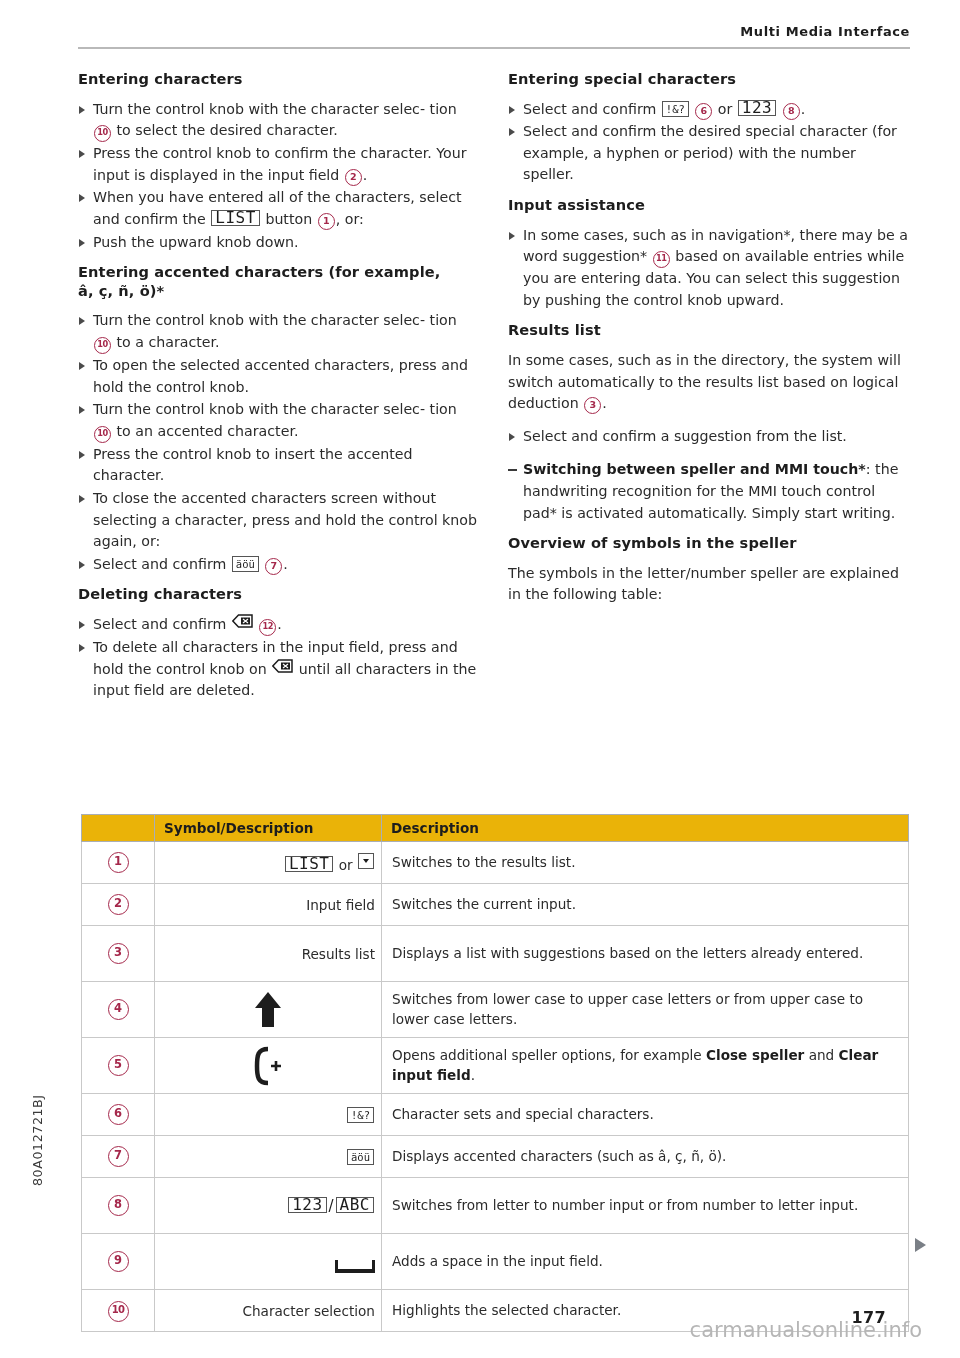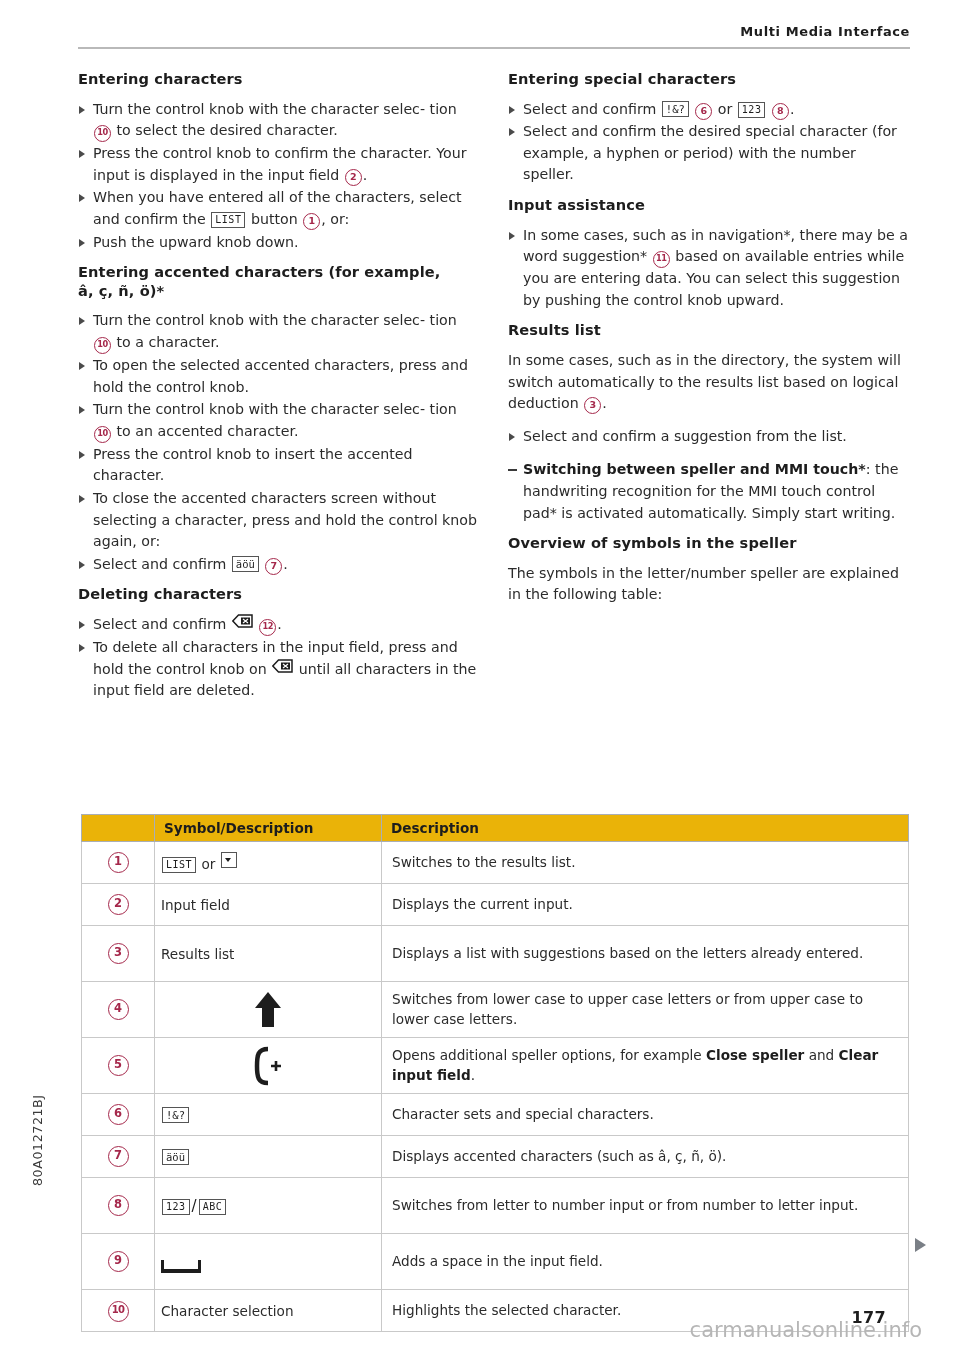--- a/index.html
+++ b/index.html
@@ -108,21 +108,21 @@
     background: #3a3a3a;
   }
 
   b.strong { font-weight: bold; color: #1d1d1d; }
 
   
   .key {
     display: inline-block;
     border: 1.4px solid #555;
     padding: 0px 3px;
-    font-size: 10px;
+    font-size: 16px;
     line-height: 14px;
     font-family: "DejaVu Sans Mono", "Liberation Mono", monospace;
     vertical-align: 1px;
     letter-spacing: 0.5px;
     color: #1d1d1d;
     background: #fff;
     margin: 0 1px;
   }
   .key.sm { font-size: 10.5px; letter-spacing: 0px; }
   .key-arrowbox {
@@ -193,21 +193,21 @@
   }
   #symbol-table thead th.c0 { width: 54px; }
   #symbol-table thead th.c1 { width: 208px; }
   .td-num {
     width: 54px;
     text-align: center;
     padding: 7px 0;
   }
   .td-sym {
     width: 208px;
-    text-align: left;
+    text-align: right;
     padding: 7px 6px;
     color: #2b2b2b;
   }
   .td-desc {
     padding: 7px 10px;
     line-height: 1.42;
     color: #2b2b2b;
   }
   .cn-tb {
     display: inline-block;
@@ -468,21 +468,21 @@
         <span class="key-arrowbox"></span>
       </td>
       <td class="td-desc">Switches to the results list.</td>
     </tr>
 
     <tr class="mid">
       <td class="td-num">
         <span class="cn-tb">2</span>
       </td>
       <td class="td-sym">Input field</td>
-      <td class="td-desc">Displays the current input.</td>
+      <td class="td-desc">Switches the current input.</td>
     </tr>
 
     <tr class="tall">
       <td class="td-num">
         <span class="cn-tb">3</span>
       </td>
       <td class="td-sym">Results list</td>
       <td class="td-desc">Displays a list with suggestions based on the letters already entered.</td>
     </tr>
 

